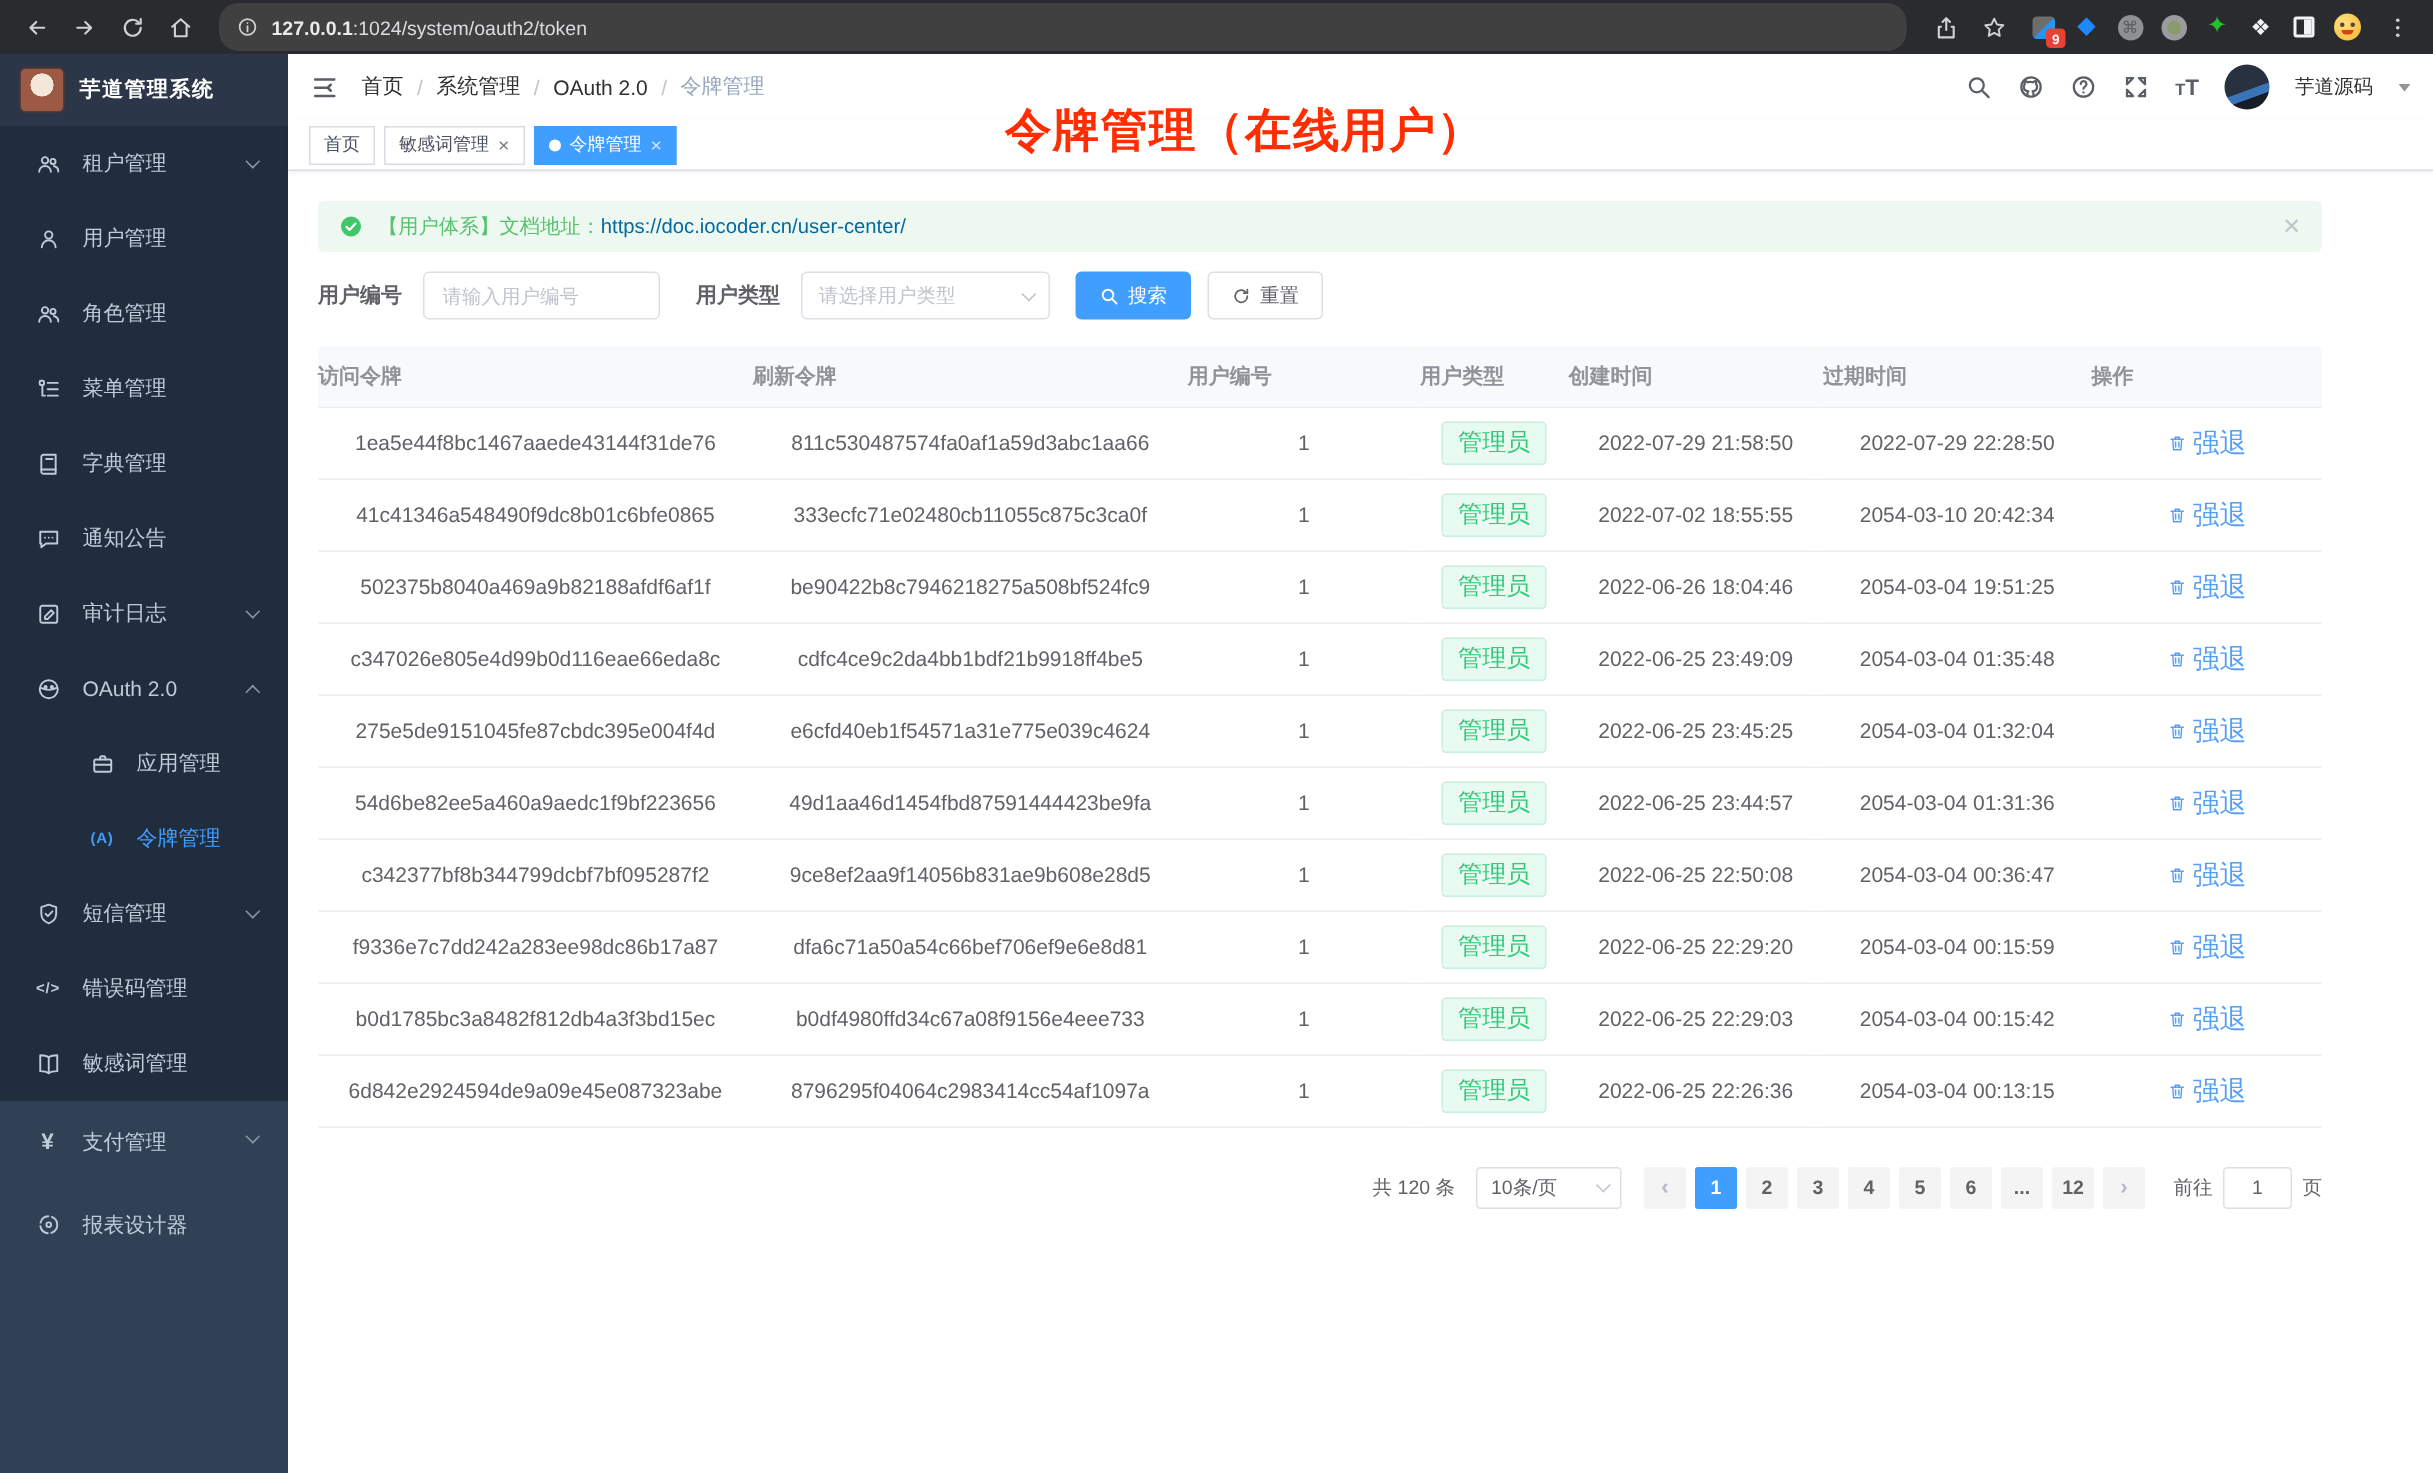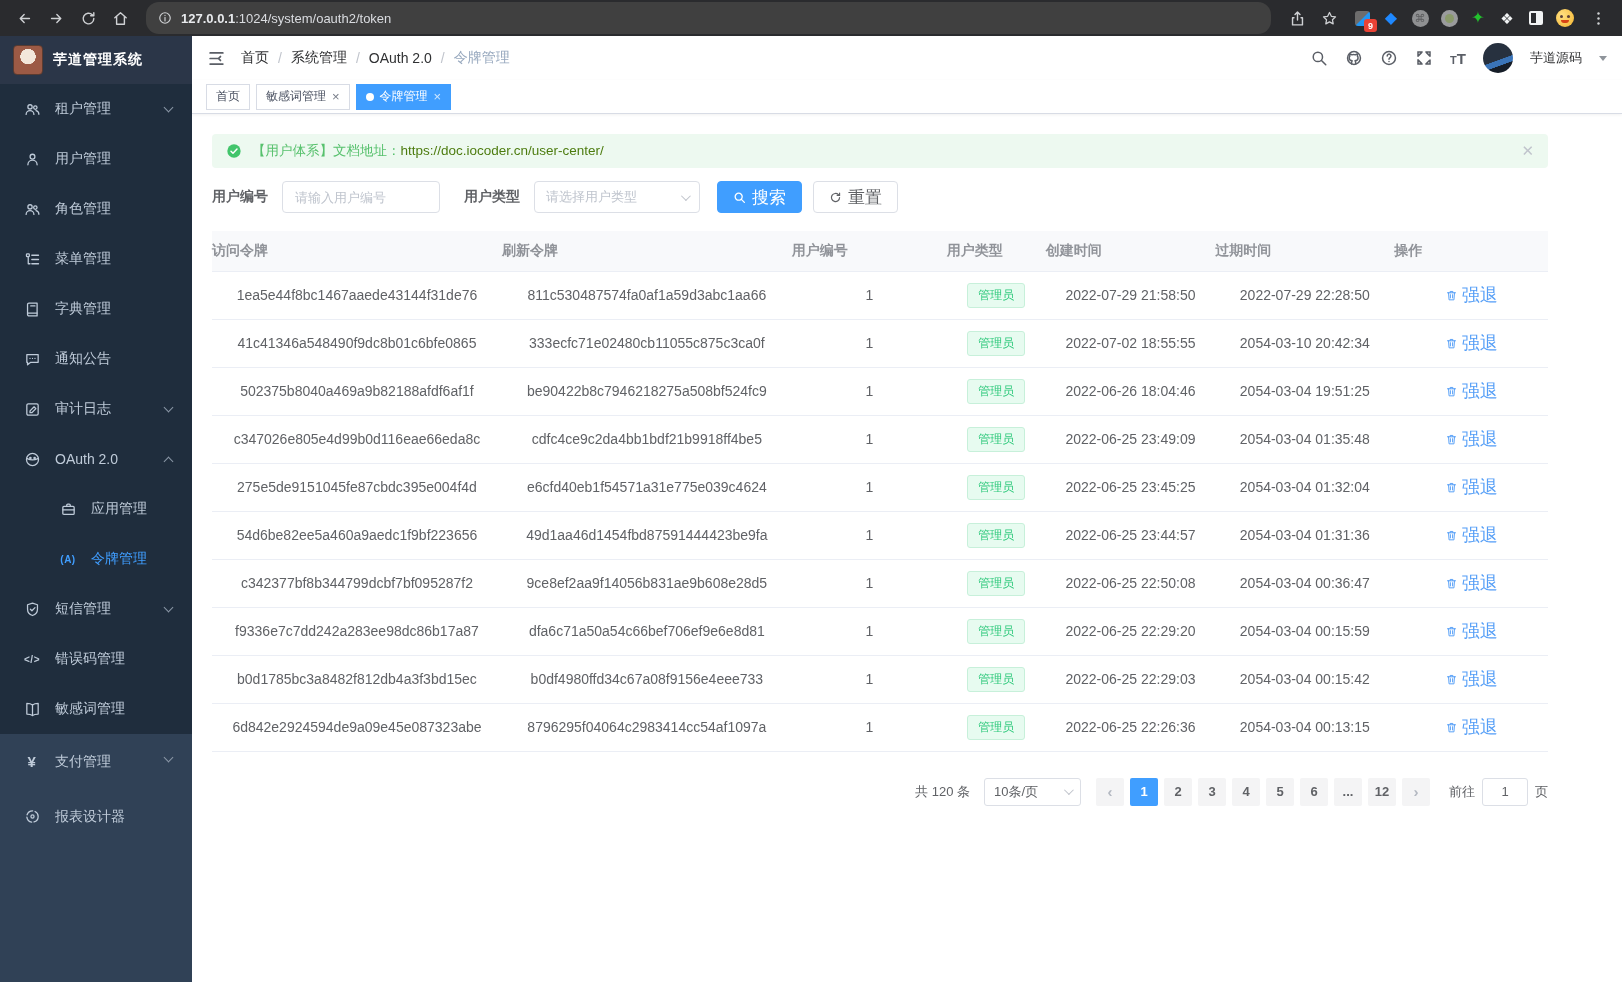--- a/index.html
+++ b/index.html
@@ -64,38 +64,38 @@
   .tag-item{height:26px;display:inline-flex;align-items:center;padding:0 9px;border:1px solid #d8dce5;background:#fff;font-size:12px;color:#495060;gap:6px;cursor:pointer}
   .tag-item .x{font-size:13px;color:inherit;opacity:.75}
   .tag-item.on{background:#409eff;border-color:#409eff;color:#fff}
   .tag-item .dot{width:8px;height:8px;border-radius:50%;background:#fff;display:inline-block}
   .overlay-title{position:absolute;left:478px;top:30px;font-size:31px;font-weight:700;color:#ff2d00;z-index:6;pointer-events:none;letter-spacing:1px}
   .content{padding:20px;overflow:hidden}
   
   .alert{width:1336px;height:34px;background:#edf9f0;border-radius:4px;display:flex;align-items:center;padding:0 14px;gap:10px;font-size:13.5px;color:#57c16d;position:relative}
   .alert .chk{display:flex}
   .alert .chk svg{width:16px;height:16px}
-  .alert a{color:#4d7c0f;text-decoration:none;cursor:pointer}
+  .alert a{color:#0369a1;text-decoration:none;cursor:pointer}
   .alert .close{position:absolute;right:14px;color:#c0c4cc;font-size:15px;cursor:pointer}
   
   .filters{margin-top:13px;display:flex;align-items:center;font-size:14px;color:#606266}
   .flabel{font-weight:700;margin-right:14px}
   .finput{width:158px;height:32px;border:1px solid #dcdfe6;border-radius:4px;padding:0 12px;font-size:13px;color:#606266;outline:none;margin-right:24px}
   .finput::placeholder{color:#bfc4cd}
   .fselect{width:166px;height:32px;border:1px solid #dcdfe6;border-radius:4px;display:flex;align-items:center;justify-content:space-between;padding:0 11px;color:#bfc4cd;font-size:13px;margin-right:17px;cursor:pointer}
   .scv{width:7px;height:7px;border-right:1.4px solid #c0c4cc;border-bottom:1.4px solid #c0c4cc;transform:rotate(45deg) translateY(-2px)}
-  .btn{height:32px;border-radius:4px;display:inline-flex;align-items:center;gap:6px;font-size:17px;padding:0 15px;cursor:pointer}
+  .btn{height:32px;border-radius:4px;display:inline-flex;align-items:center;gap:6px;font-size:13px;padding:0 15px;cursor:pointer}
   .btn svg{width:13px;height:13px}
   .btn-primary{background:#409eff;color:#fff;border:1px solid #409eff}
   .btn-plain{background:#fff;color:#606266;border:1px solid #dcdfe6;margin-left:11px}
   
   table{width:1336px;border-collapse:collapse;margin-top:18px;table-layout:fixed}
   thead th{height:40px;background:#f8f9fb;color:#909399;font-size:14px;font-weight:700;text-align:left;border-bottom:1px solid #ebeef5}
   tbody td{height:48px;text-align:center;font-size:14px;color:#606266;border-bottom:1px solid #ebeef5;white-space:nowrap;overflow:hidden}
-  .tag-green{display:inline-block;padding:3px 10px;font-size:12px;color:#2fc97c;background:#e7fbf0;border:1px solid #c7f0da;border-radius:3px}
+  .tag-green{display:inline-block;padding:3px 10px;font-size:16px;color:#2fc97c;background:#e7fbf0;border:1px solid #c7f0da;border-radius:3px}
   .op{color:#569ff7;display:inline-flex;align-items:center;gap:4px;font-size:18px;cursor:pointer}
   .op svg{width:13px;height:13px}
   
   .pagination{width:1336px;margin-top:26px;display:flex;align-items:center;justify-content:flex-end;font-size:13px;color:#606266;gap:12px}
   .ptotal{margin-right:2px}
   .psize{width:97px;height:28px;border:1px solid #dcdfe6;border-radius:3px;display:flex;align-items:center;justify-content:space-between;padding:0 9px;color:#606266;cursor:pointer}
   .pager{display:flex;align-items:center}
   .pbtn{min-width:28px;height:28px;padding:0 4px;background:#f4f4f5;border-radius:2px;display:inline-flex;align-items:center;justify-content:center;font-weight:700;color:#606266;cursor:pointer;margin:0 3px;font-size:13px}
   .pbtn.on{background:#409eff;color:#fff}
   .pbtn.nav{color:#b4b9c2;font-size:15px}
@@ -384,20 +384,21 @@
           <span>敏感词管理</span>
           <span class="x">×</span>
         </span>
         <span class="tag-item on">
           <span class="dot"></span>
           <span>令牌管理</span>
           <span class="x">×</span>
         </span>
       </div>
 
+    <div class="overlay-title">令牌管理（在线用户）</div>
 
     <div class="content">
       <div class="alert">
         <span class="chk">
             <svg viewBox="0 0 24 24">
               <circle cx="12" cy="12" r="10" fill="#42c56b"></circle>
               <path d="M7.5 12.4l3 3 6-6.3" stroke="#fff" stroke-width="2.2" fill="none" stroke-linecap="round" stroke-linejoin="round"></path>
             </svg>
           </span>
         <span><span>【用户体系】文档地址：</span><a>https://doc.iocoder.cn/user-center/</a></span>

